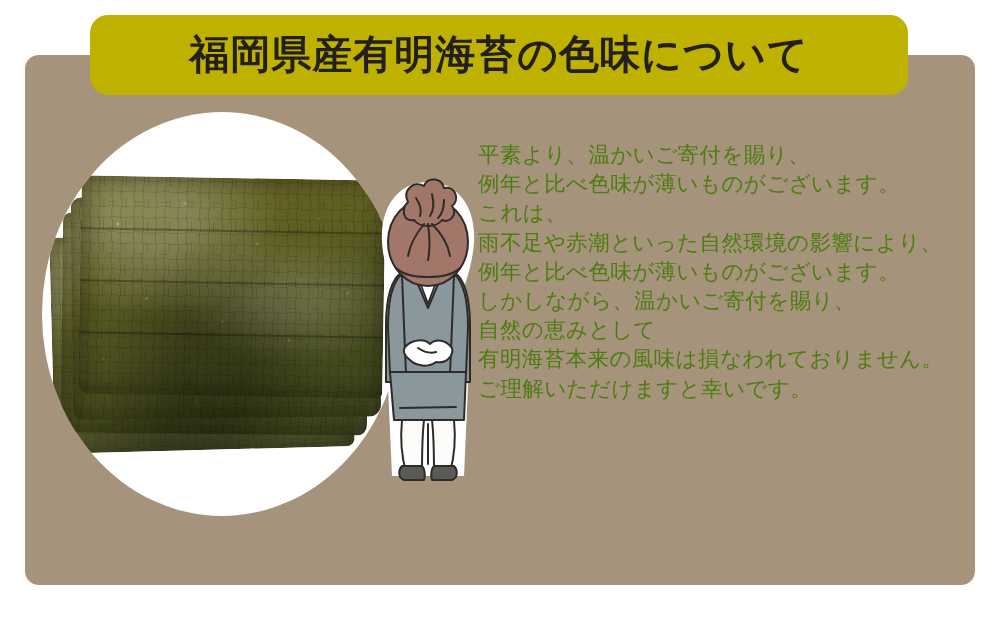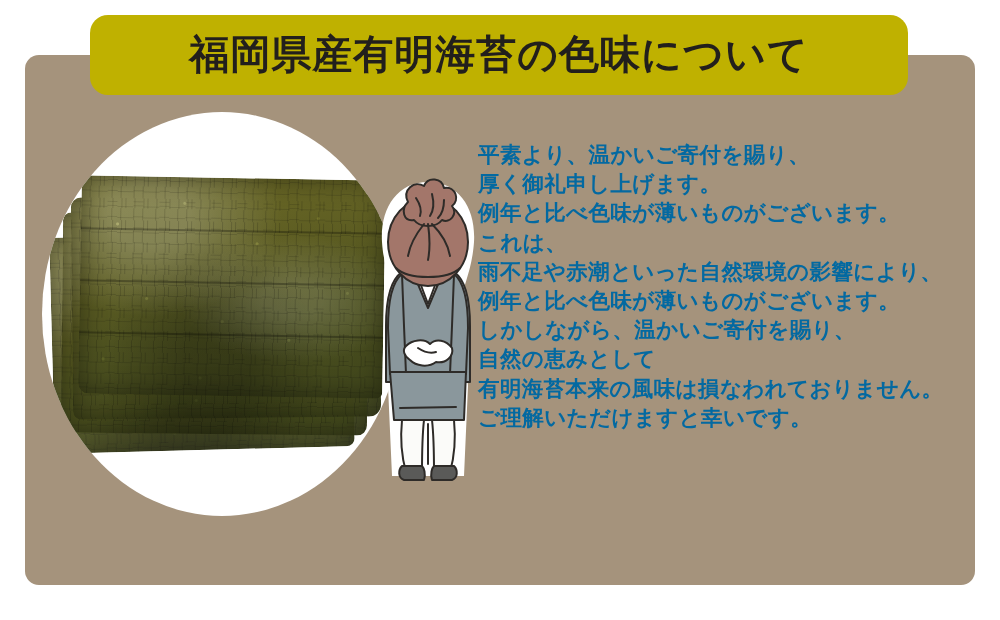--- a/index.html
+++ b/index.html
@@ -95,24 +95,23 @@
   .person{
     position:absolute;left:372px;top:176px;width:112px;height:312px;
   }
 
   
   .body-text{
     position:absolute;left:478px;top:141px;width:500px;
     font-family:"Liberation Serif","DejaVu Serif",serif;
     font-size:21.5px;
     line-height:29.2px;
-    color:#0369a1;
+    color:#4d7c0f;
     letter-spacing:.4px;
     white-space:nowrap;
-    font-weight:bold;
   }
   .body-text .ln{display:block;}
 </style>
 </head>
 <body>
 
 <div class="canvas">
 
   <div class="panel"></div>
 
@@ -185,21 +184,20 @@
         <path d="M52 48 C44 58 38 68 36 80"></path>
         <path d="M56 48 C58 62 58 74 56 84"></path>
         <path d="M60 48 C70 58 76 68 78 80"></path>
         <path d="M24 92 C36 104 76 104 88 92"></path>
       </g>
     </svg>
   </div>
 
   <div class="body-text">
     <span class="ln">平素より、温かいご寄付を賜り、</span>
-    <span class="ln">厚く御礼申し上げます。</span>
     <span class="ln">例年と比べ色味が薄いものがございます。</span>
     <span class="ln">これは、</span>
     <span class="ln">雨不足や赤潮といった自然環境の影響により、</span>
     <span class="ln">例年と比べ色味が薄いものがございます。</span>
     <span class="ln">しかしながら、温かいご寄付を賜り、</span>
     <span class="ln">自然の恵みとして</span>
     <span class="ln">有明海苔本来の風味は損なわれておりません。</span>
     <span class="ln">ご理解いただけますと幸いです。</span>
   </div>
 

